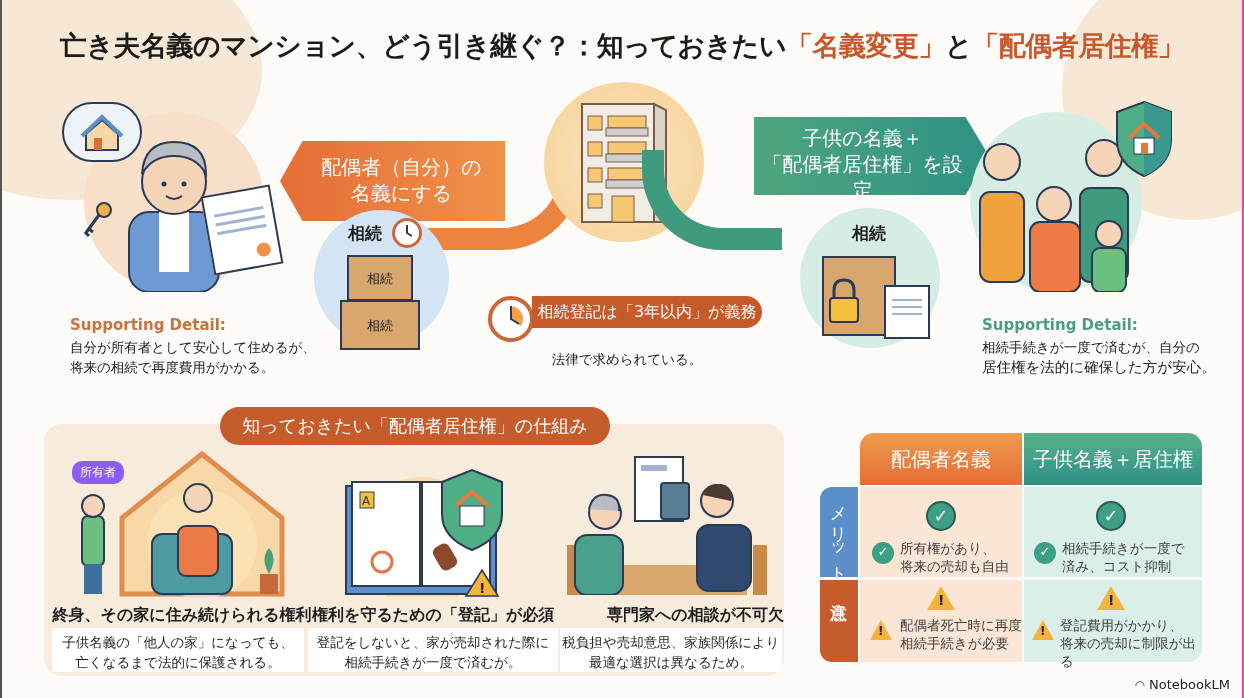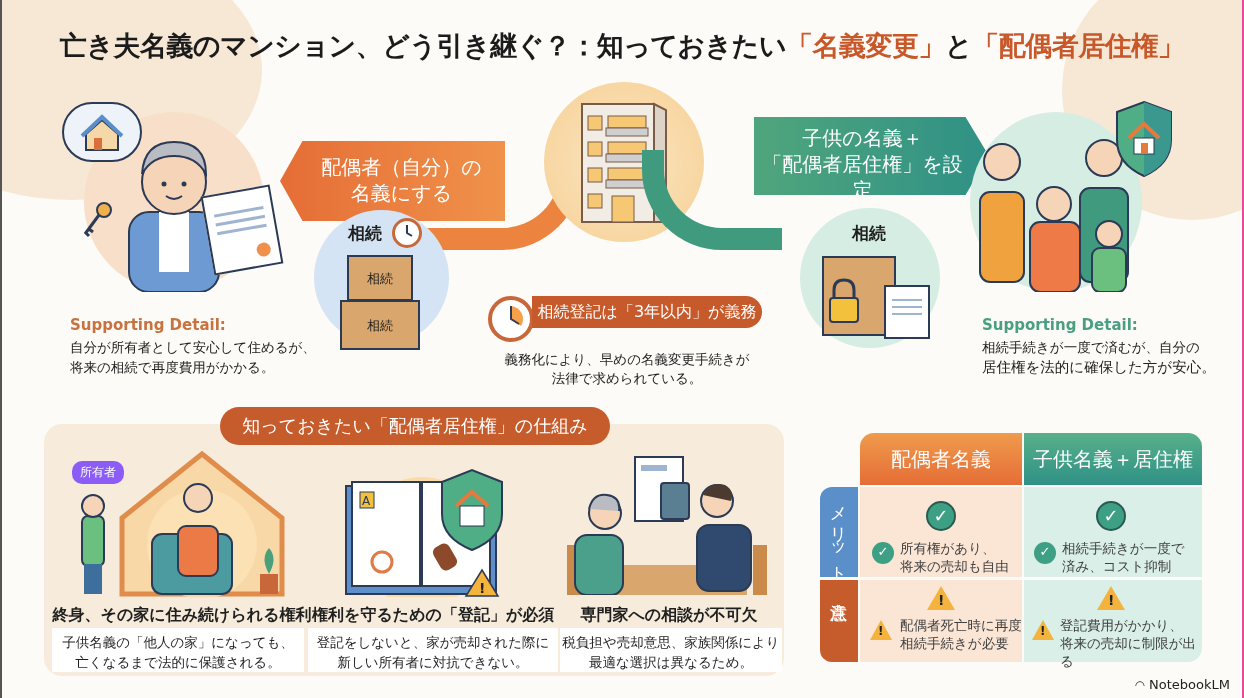--- a/index.html
+++ b/index.html
@@ -174,21 +174,20 @@
   </div>
 
   <div class="abs" style="left:486px;top:296px;width:46px;height:46px;border-radius:50%;border:4px solid #c8673a;background:#fff;">
     <svg width="38" height="38" viewBox="0 0 38 38">
         <path d="M19 19 V6 A13 13 0 0 1 29 26Z" fill="#f5a04a"></path>
         <path d="M19 6 V19 L27 24" stroke="#2b3a55" stroke-width="2" fill="none"></path>
       </svg>
   </div>
   <div class="pill" style="left:530px;top:296px;width:230px;height:32px;line-height:32px;border-radius:0 18px 18px 0;">相続登記は「3年以内」が義務</div>
   <div class="abs" style="left:490px;top:350px;width:270px;text-align:center;font-size:13.5px;line-height:19px;">
-    <div>義務化により、早めの名義変更手続きが</div>
     <div>法律で求められている。</div>
   </div>
 
   <div class="abs sd-title" style="left:980px;top:316px;color:#4a9f83;">Supporting Detail:</div>
   <div class="abs sd-text" style="left:980px;top:337px;">
     <div>相続手続きが一度で済むが、自分の</div>
     <div style="font-size:14.5px;">居住権を法的に確保した方が安心。</div>
   </div>
 
   <div class="panel"></div>
@@ -240,29 +239,29 @@
       <circle cx="38" cy="58" r="16" fill="#f5d4b8" stroke="#2b3a55" stroke-width="2"></circle>
       <path d="M22 54 Q26 38 40 40 Q54 42 52 56" fill="#b9bcc2" stroke="#2b3a55" stroke-width="2"></path>
       <rect x="130" y="70" width="54" height="66" rx="12" fill="#2f4a6e" stroke="#2b3a55" stroke-width="2"></rect>
       <circle cx="150" cy="46" r="16" fill="#f5d4b8" stroke="#2b3a55" stroke-width="2"></circle>
       <path d="M136 40 Q142 26 158 30 Q168 36 164 46" fill="#4a3a30"></path>
     </svg>
   </div>
 
   <div class="col-title" style="left:50px;top:605px;width:260px;">終身、その家に住み続けられる権利</div>
   <div class="col-title" style="left:310px;top:605px;width:240px;">権利を守るための「登記」が必須</div>
-  <div class="col-title" style="left:552px;top:605px;width:230px;">専門家への相談が不可欠</div>
+  <div class="col-title" style="left:552px;top:605px;width:230px;text-align:right;">専門家への相談が不可欠</div>
 
   <div class="col-desc" style="left:50px;top:628px;width:252px;height:44px;">
     <div>子供名義の「他人の家」になっても、</div>
     <div>亡くなるまで法的に保護される。</div>
   </div>
   <div class="col-desc" style="left:306px;top:628px;width:250px;height:44px;">
     <div>登記をしないと、家が売却された際に</div>
-    <div>新しい所有者に対抗できない。</div>
+    <div>相続手続きが一度で済むが。</div>
   </div>
   <div class="col-desc" style="left:558px;top:628px;width:222px;height:44px;">
     <div>税負担や売却意思、家族関係により</div>
     <div>最適な選択は異なるため。</div>
   </div>
 
   <div class="th" style="left:858px;top:433px;width:162px;height:52px;line-height:52px;background:linear-gradient(180deg,#ef9b4c,#e56d36);border-radius:14px 0 0 0;">配偶者名義</div>
   <div class="th" style="left:1022px;top:433px;width:178px;height:52px;line-height:52px;background:linear-gradient(180deg,#58b08a,#2f9186);border-radius:0 14px 0 0;">子供名義＋居住権</div>
 
   <div class="rowlabel" style="left:818px;top:487px;width:38px;height:90px;background:#5b8fc9;border-radius:12px 0 0 0;padding-top:8px;">

